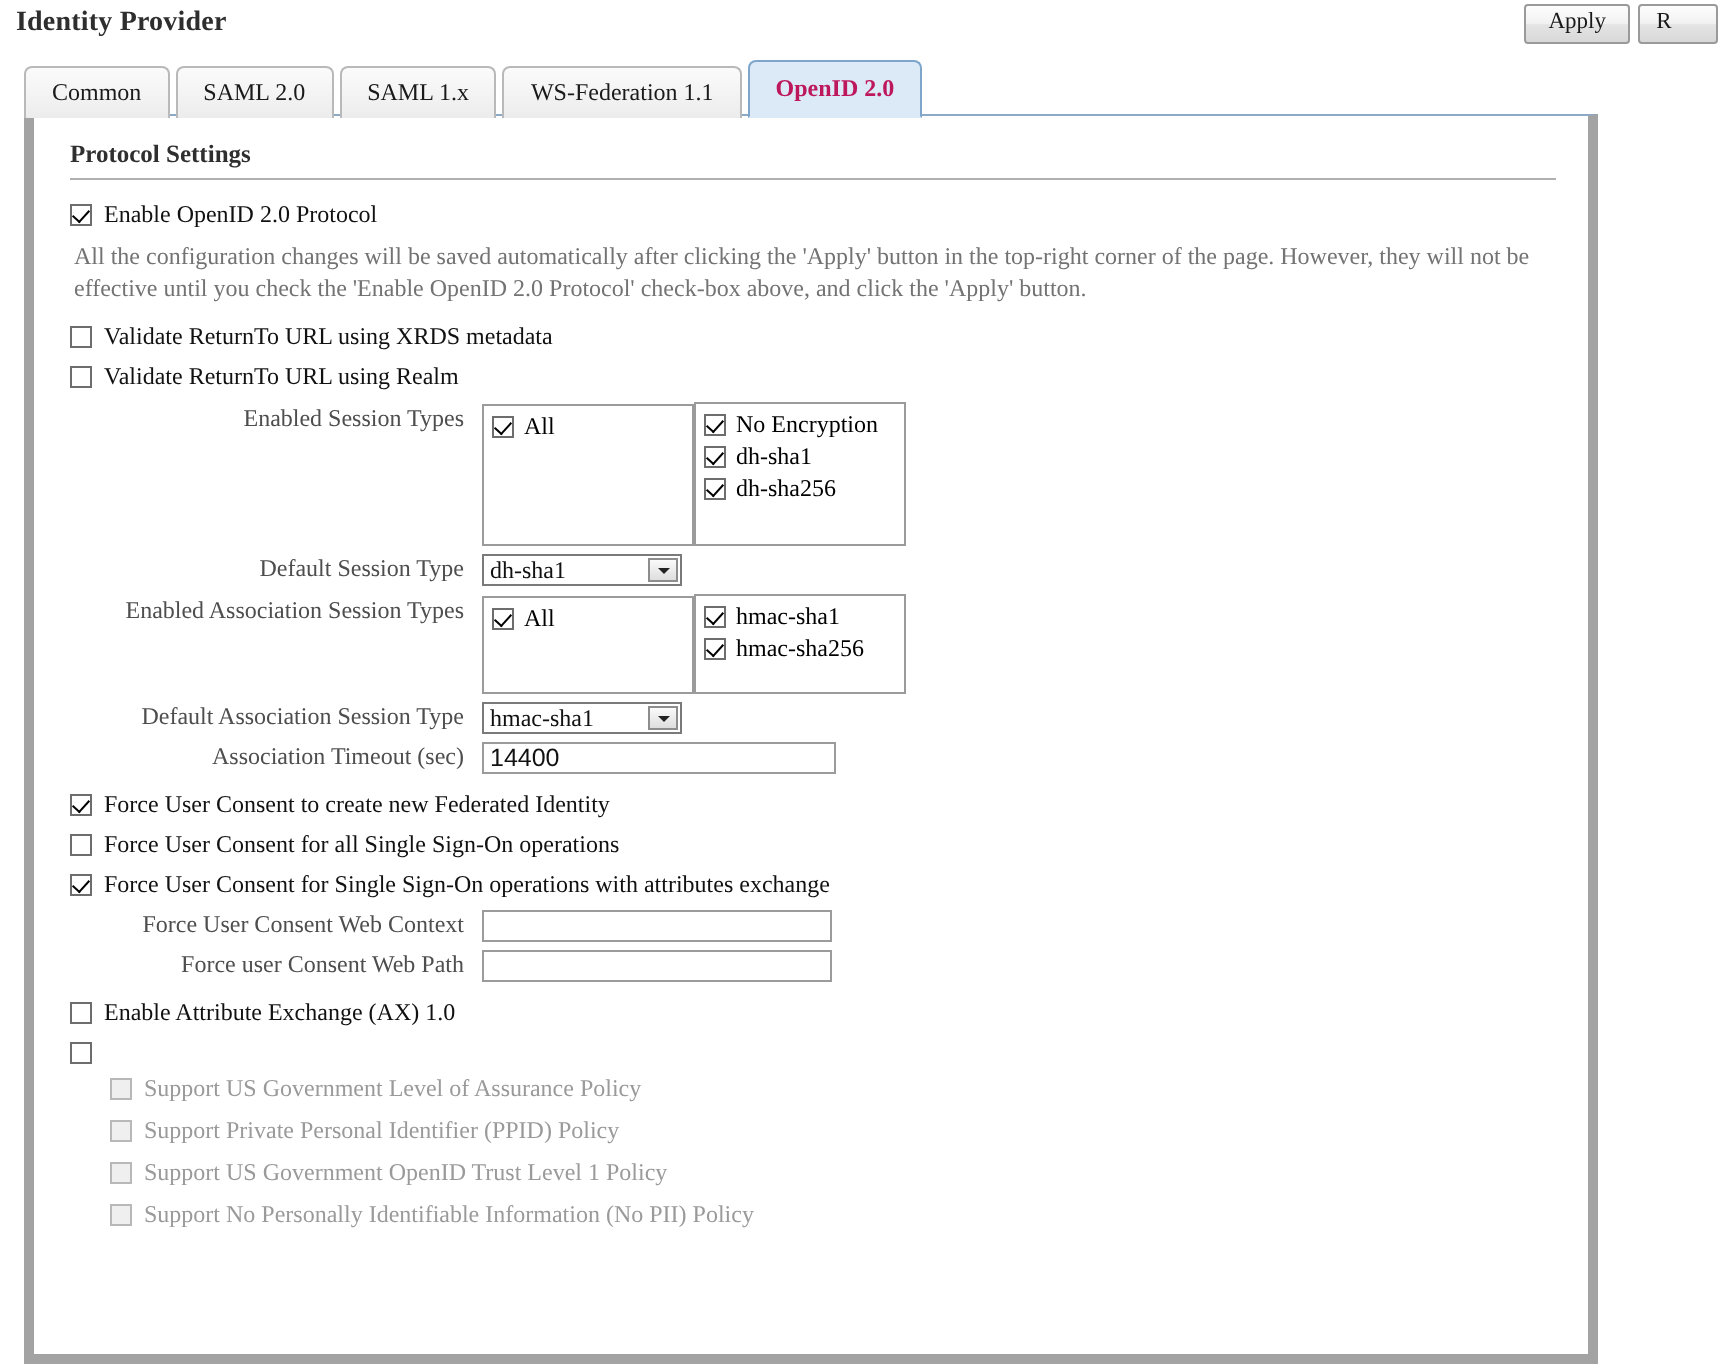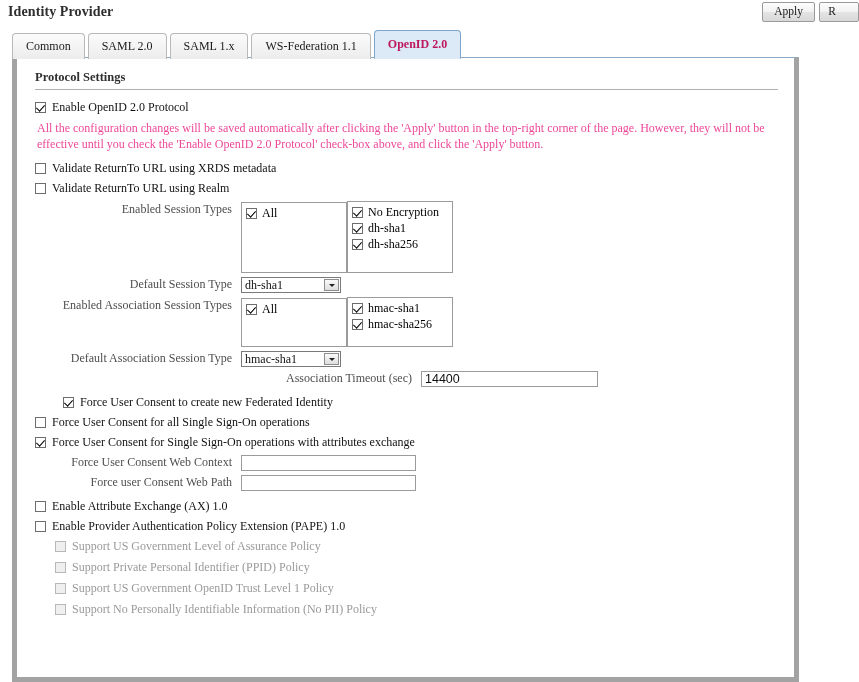--- a/index.html
+++ b/index.html
@@ -174,21 +174,21 @@
   .chk.disabled {
     border: 1px solid #b8b8b8;
     background: #efefef;
     cursor: default;
   }
 
   
   .para {
     font-size: 12px;
     line-height: 16px;
-    color: #ec4899;
+    color: #737373;
     margin: 3px 0 9px 2px;
     max-width: 800px;
   }
   .para2 {
     font-size: 12px;
     line-height: 16px;
     color: #111;
     margin: 5px 0 5px 2px;
   }
 
@@ -390,26 +390,26 @@
     </div>
 
     <div class="field-row" style="margin-top:4px;">
       <div class="field-label">Default Association Session Type</div>
       <div class="sel">
         <span class="selval">hmac-sha1</span>
         <span class="arrowbtn"></span>
       </div>
     </div>
 
-    <div class="field-row" style="margin-top:4px;justify-content:center;">
+    <div class="field-row" style="margin-top:4px;">
       <div class="field-label">Association Timeout (sec)</div>
       <input class="txt timeout" type="text" value="14400" style="">
     </div>
 
-    <div class="cb-row" style="margin-top:8px;margin-left:28px;">
+    <div class="cb-row" style="margin-top:8px;">
       <span class="chk checked"></span>
       <span class="cb-label">Force User Consent to create new Federated Identity</span>
     </div>
     <div class="cb-row">
       <span class="chk"></span>
       <span class="cb-label">Force User Consent for all Single Sign-On operations</span>
     </div>
     <div class="cb-row">
       <span class="chk checked"></span>
       <span class="cb-label">Force User Consent for Single Sign-On operations with attributes exchange</span>
@@ -425,21 +425,20 @@
     </div>
 
     <div class="cb-row" style="margin-top:8px;">
       <span class="chk"></span>
       <span class="cb-label">Enable Attribute Exchange (AX) 1.0</span>
     </div>
 
 
     <div class="cb-row">
       <span class="chk"></span>
-      <span class="cb-label">Enable Provider Authentication Policy Extension (PAPE) 1.0</span>
     </div>
     <div class="cb-row sub">
       <span class="chk disabled"></span>
       <span class="cb-label">Support US Government Level of Assurance Policy</span>
     </div>
     <div class="cb-row sub">
       <span class="chk disabled"></span>
       <span class="cb-label">Support Private Personal Identifier (PPID) Policy</span>
     </div>
     <div class="cb-row sub">

